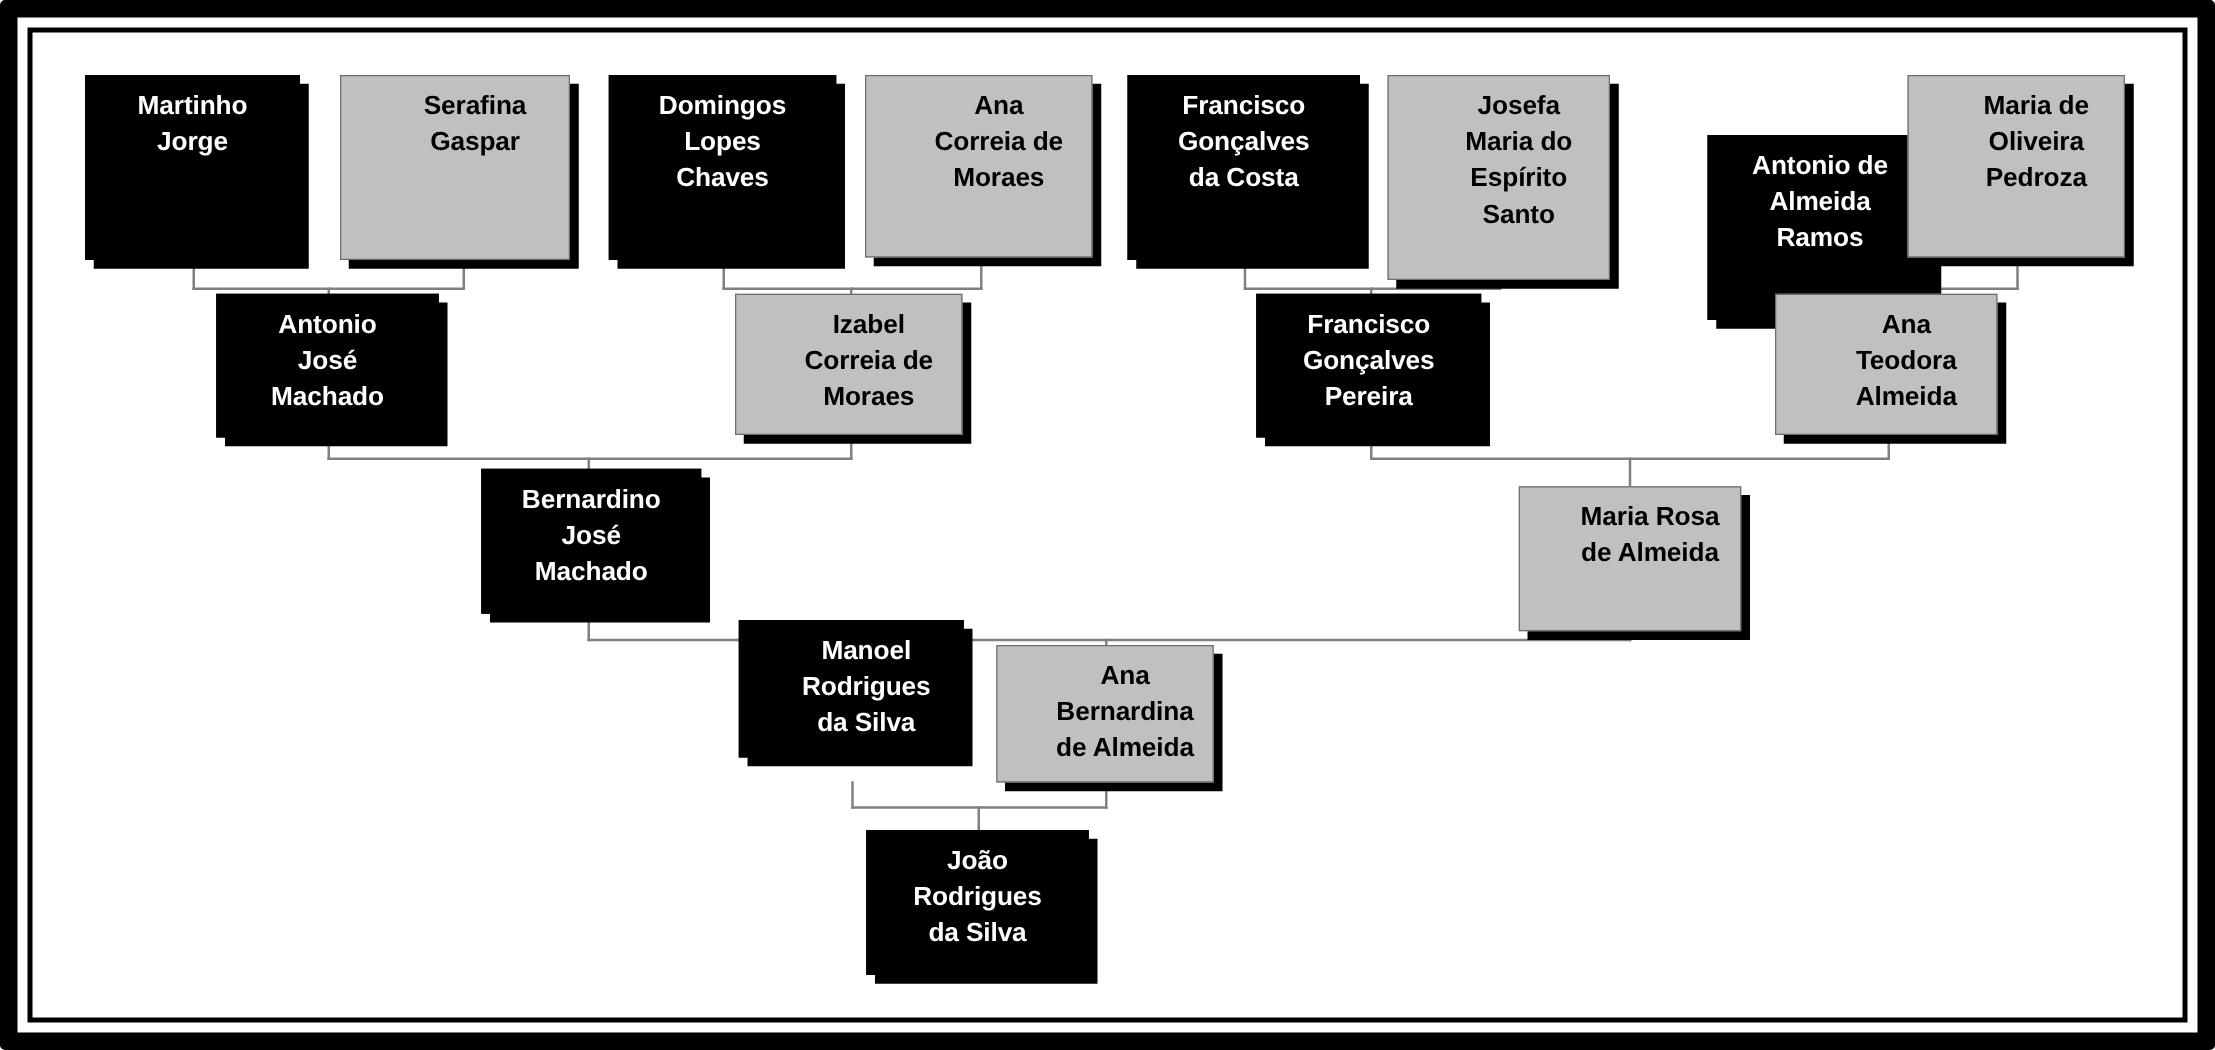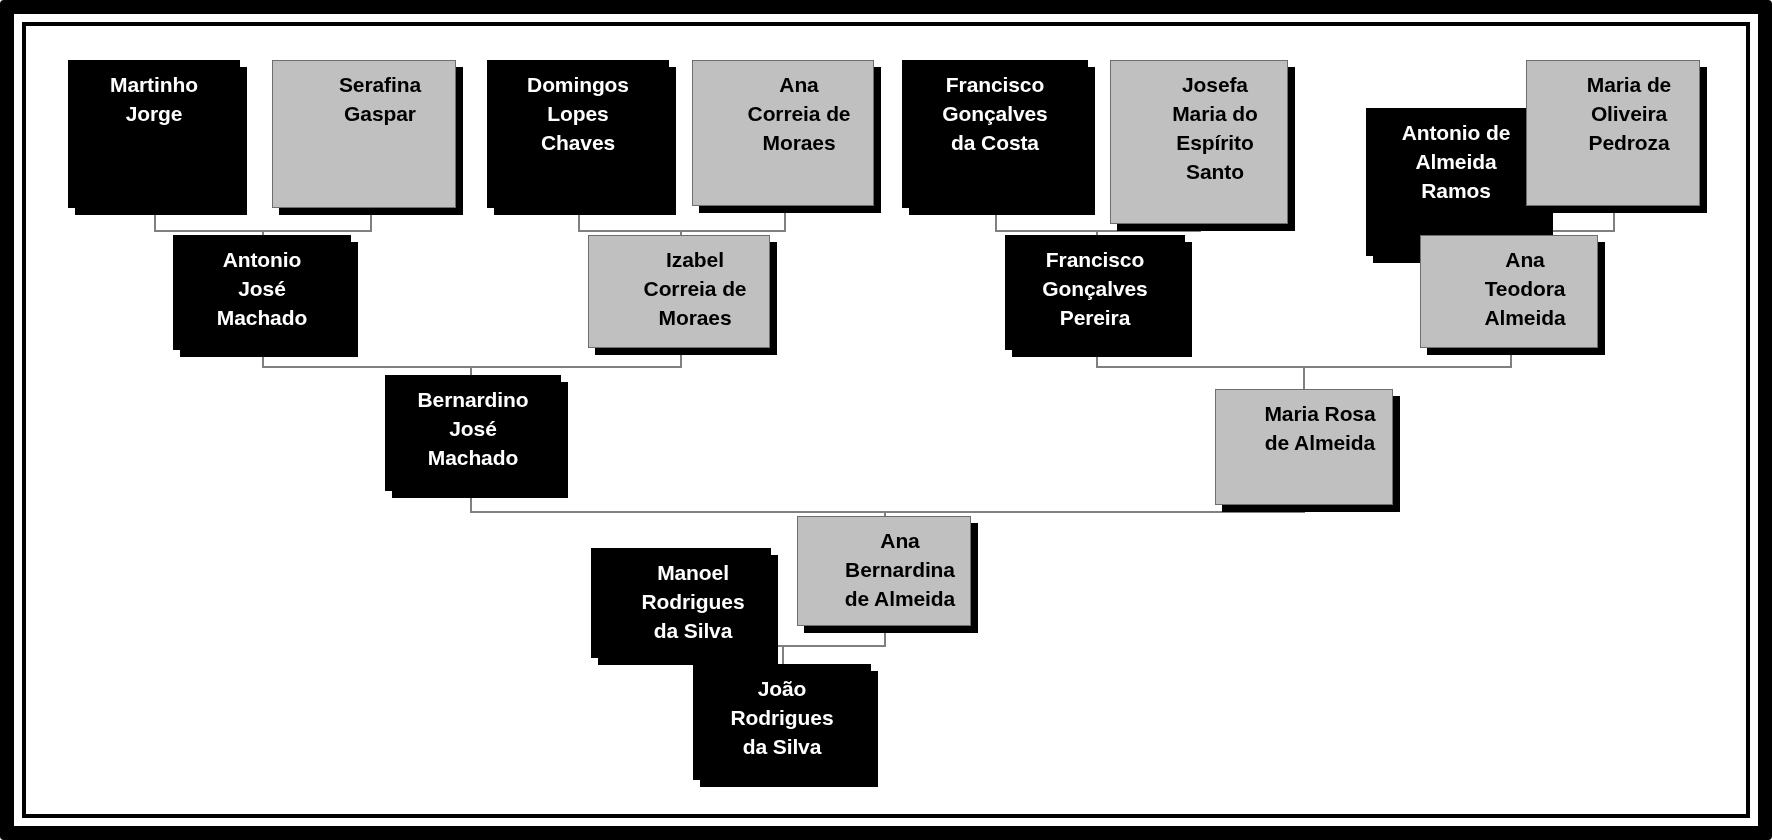--- a/index.html
+++ b/index.html
@@ -194,21 +194,21 @@
     <span class="nm">Bernardino
 José
 Machado</span>
   </div>
 
   <div class="node female" style="left:1215px; top:375px; width:178px; height:116px;margin-top:14px;">
     <span class="nm">Maria Rosa
 de Almeida</span>
   </div>
 
-  <div class="node male" style="left:591px; top:548px; width:180px; height:110px;padding-left:24px;">
+  <div class="node male" style="left:591px; top:496px; width:180px; height:110px;padding-left:24px;">
     <span class="nm">Manoel
 Rodrigues
 da Silva</span>
   </div>
 
   <div class="node female" style="left:797px; top:516px; width:174px; height:110px;">
     <span class="nm">Ana
 Bernardina
 de Almeida</span>
   </div>

